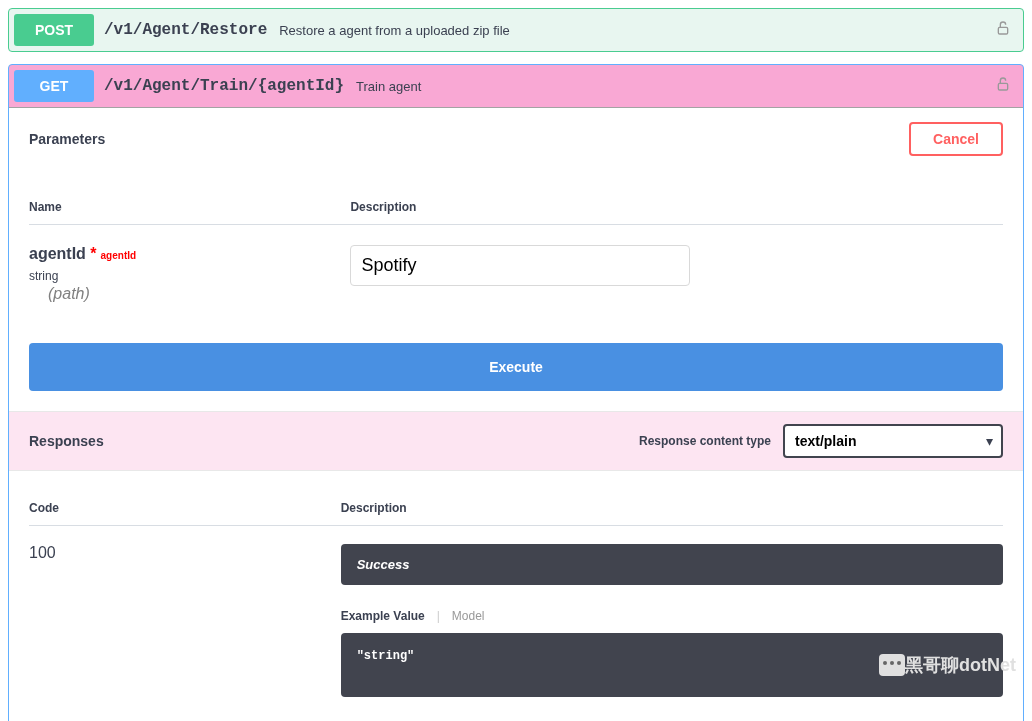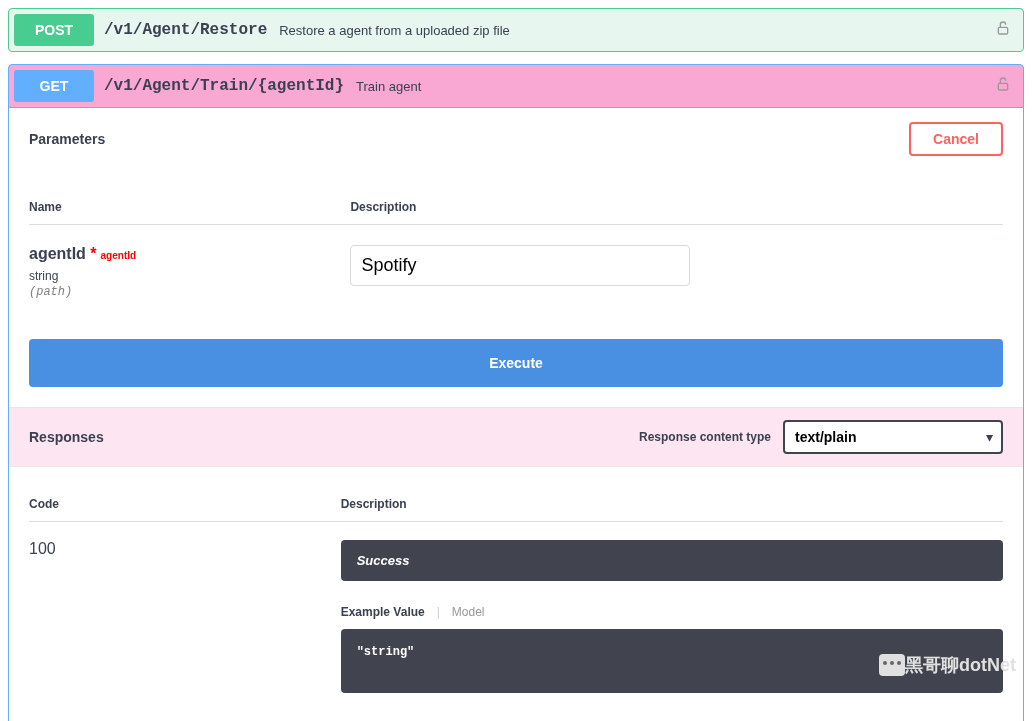--- a/index.html
+++ b/index.html
@@ -20,21 +20,21 @@
 .btn-cancel { border: 2px solid #ff6060; color: #ff6060; background: transparent; border-radius: 4px; padding: 7px 22px; font-weight: 700; font-size: 14px; cursor: pointer; }
 .parameters-section { padding: 20px; background: #fff; }
 .param-table { width: 100%; border-collapse: collapse; }
 .param-table thead th { text-align: left; font-size: 12px; font-weight: 700; color: #3b4151; padding: 10px 0; border-bottom: 1px solid #d8dde3; }
 .param-table tbody td { padding: 20px 0; vertical-align: top; }
 .col-name { width: 33%; }
 .param-name { font-size: 16px; font-weight: 700; }
 .param-name .star { color: #ff0000; }
 .required-text { color: #ff0000; font-size: 10px; margin-left: 4px; }
 .param-type { font-size: 12px; color: #3b4151; margin-top: 6px; }
-.param-in { font-size: 12px; color: #808080; font-style: italic; font-family: Liberation Mono, monospace; margin-top: 2px; }
+.param-in { font-size: 16px; color: #808080; font-style: italic; font-family: Liberation Sans, sans-serif; margin-top: 2px; margin-left: 19px; }
 .param-input { width: 340px; padding: 9px 10px; border: 1px solid #d9d9d9; border-radius: 4px; font-size: 18px; }
 .execute-wrapper { padding: 0 20px 20px; background: #fff; }
 .btn-execute { width: 100%; background: #4990e2; color: #fff; border: none; border-radius: 4px; padding: 16px; font-weight: 700; font-size: 14px; cursor: pointer; }
 .responses-head { display: flex; justify-content: space-between; align-items: center; padding: 12px 20px; background: rgba(255,255,255,0.7); border-top: 1px solid #e8e8e8; border-bottom: 1px solid #e8e8e8; }
 .responses-head h4 { font-size: 14px; font-weight: 700; }
 .responses-head .content-type-wrap { display: flex; align-items: center; gap: 12px; }
 .responses-head label { font-size: 12px; font-weight: 700; }
 .content-type-select { border: 2px solid #41444e; border-radius: 4px; padding: 7px 30px 7px 10px; font-size: 14px; font-weight: 700; background: #fff; appearance: none; position: relative; min-width: 220px; }
 .select-wrap { position: relative; }
 .select-wrap::after { content: "▾"; position: absolute; right: 10px; top: 50%; transform: translateY(-50%); pointer-events: none; font-size: 14px; }

